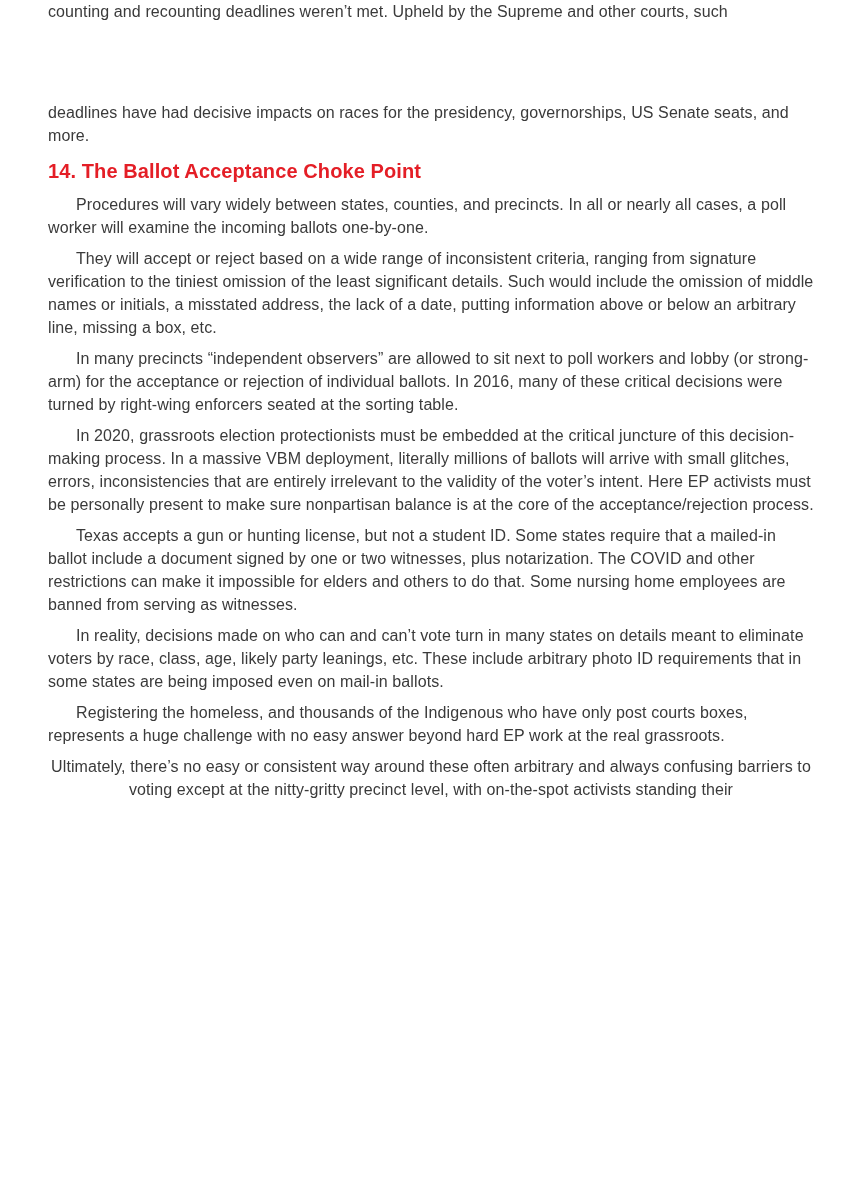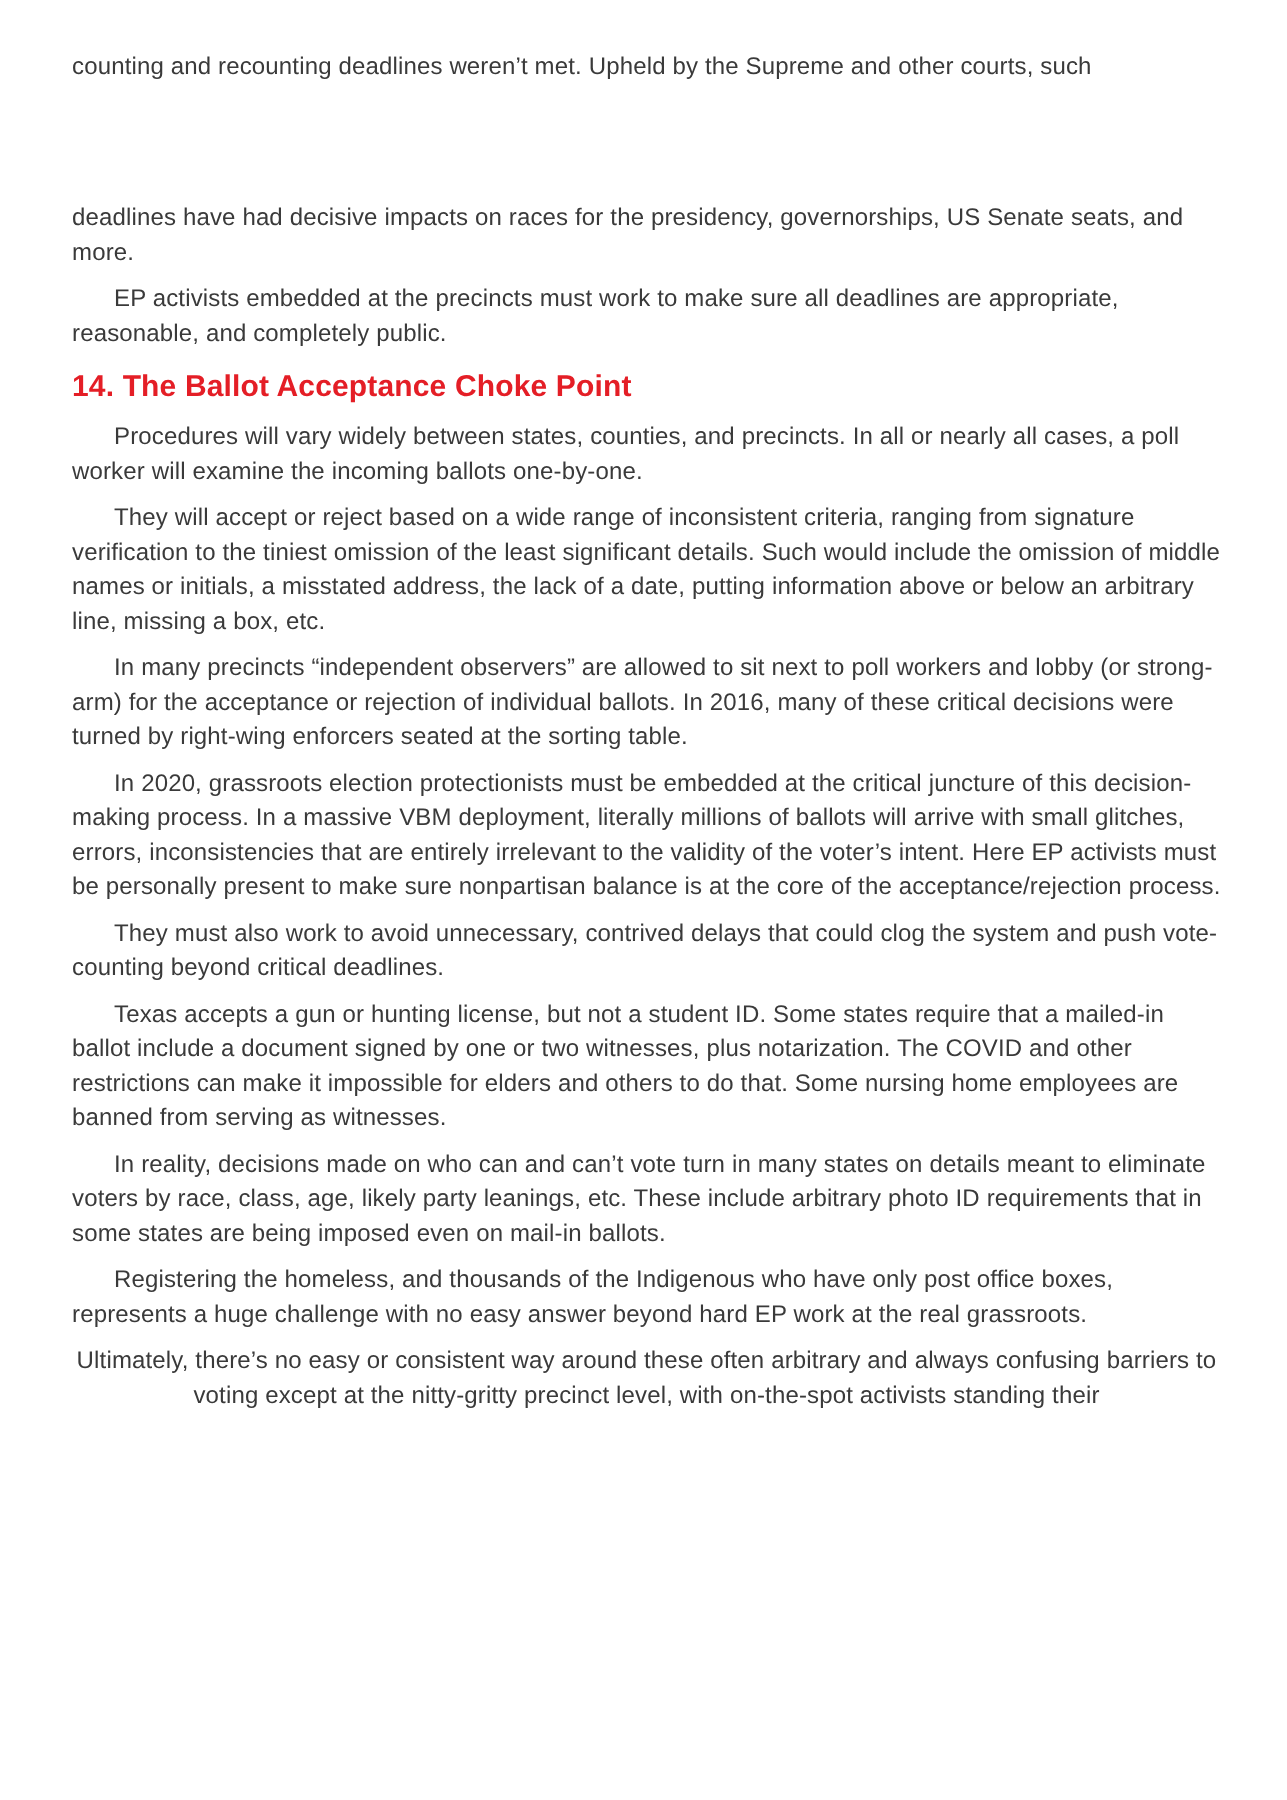--- a/index.html
+++ b/index.html
@@ -19,21 +19,20 @@
     height: 1200px;
     background: var(--page-bg);
     overflow: hidden;
     font-family: "Liberation Sans", "DejaVu Sans", sans-serif;
   }
   .content {
     position: absolute;
     top: 0;
     left: 48px;
     width: 766px;
-    padding-top: 33px;
   }
   .body-paragraph {
     margin: 0 0 8px 0;
     font-size: 16px;
     line-height: 23px;
     letter-spacing: 0.1px;
     color: var(--text-color);
     text-align: left;
   }
   .body-paragraph.indent {
@@ -56,25 +55,23 @@
   }
 </style>
 </head>
 <body>
 
 <div class="page">
   <div class="content">
       <p class="body-paragraph">counting and recounting deadlines weren’t met. Upheld by the Supreme and other courts, such</p>
       <div class="page-gap"></div>
       <p class="body-paragraph">deadlines have had decisive impacts on races for the presidency, governorships, US Senate seats, and more.</p>
-      <p class="body-paragraph indent">EP activists embedded at the precincts must work to make sure all deadlines are appropriate, reasonable, and completely public.</p>
       <h2 class="section-heading">14. The Ballot Acceptance Choke Point</h2>
       <p class="body-paragraph indent">Procedures will vary widely between states, counties, and precincts. In all or nearly all cases, a poll worker will examine the incoming ballots one-by-one.</p>
       <p class="body-paragraph indent">They will accept or reject based on a wide range of inconsistent criteria, ranging from signature verification to the tiniest omission of the least significant details. Such would include the omission of middle names or initials, a misstated address, the lack of a date, putting information above or below an arbitrary line, missing a box, etc.</p>
       <p class="body-paragraph indent">In many precincts “independent observers” are allowed to sit next to poll workers and lobby (or strong-arm) for the acceptance or rejection of individual ballots. In 2016, many of these critical decisions were turned by right-wing enforcers seated at the sorting table.</p>
       <p class="body-paragraph indent">In 2020, grassroots election protectionists must be embedded at the critical juncture of this decision-making process. In a massive VBM deployment, literally millions of ballots will arrive with small glitches, errors, inconsistencies that are entirely irrelevant to the validity of the voter’s intent. Here EP activists must be personally present to make sure nonpartisan balance is at the core of the acceptance/rejection process.</p>
-      <p class="body-paragraph indent">They must also work to avoid unnecessary, contrived delays that could clog the system and push vote-counting beyond critical deadlines.</p>
       <p class="body-paragraph indent">Texas accepts a gun or hunting license, but not a student ID. Some states require that a mailed-in ballot include a document signed by one or two witnesses, plus notarization. The COVID and other restrictions can make it impossible for elders and others to do that. Some nursing home employees are banned from serving as witnesses.</p>
       <p class="body-paragraph indent">In reality, decisions made on who can and can’t vote turn in many states on details meant to eliminate voters by race, class, age, likely party leanings, etc. These include arbitrary photo ID requirements that in some states are being imposed even on mail-in ballots.</p>
-      <p class="body-paragraph indent">Registering the homeless, and thousands of the Indigenous who have only post office boxes, represents a huge challenge with no easy answer beyond hard EP work at the real grassroots.</p>
+      <p class="body-paragraph indent">Registering the homeless, and thousands of the Indigenous who have only post courts boxes, represents a huge challenge with no easy answer beyond hard EP work at the real grassroots.</p>
       <p class="body-paragraph center">Ultimately, there’s no easy or consistent way around these often arbitrary and always confusing barriers to voting except at the nitty-gritty precinct level, with on-the-spot activists standing their</p>
     </div>
 </div>
 
 </body></html>

